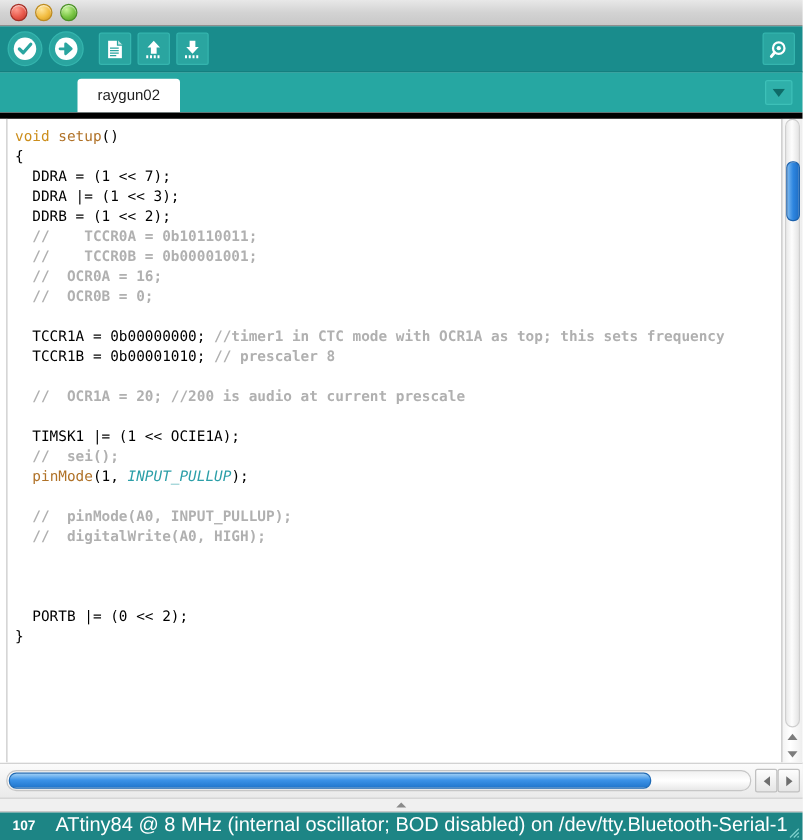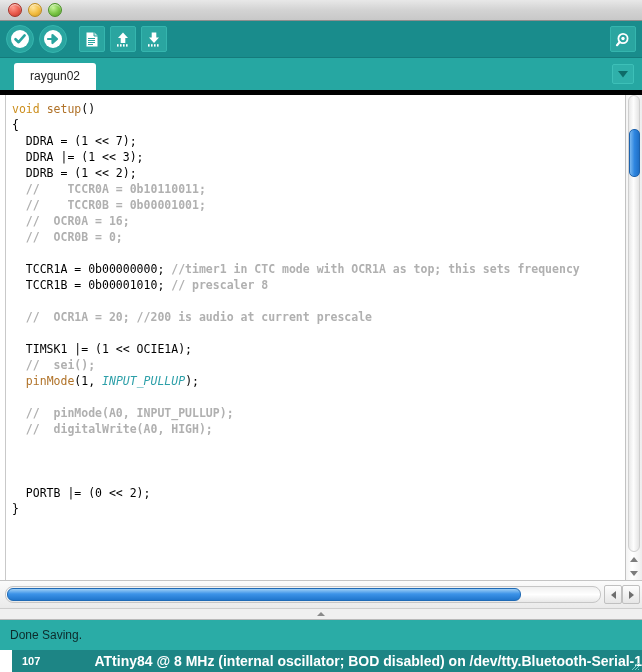--- a/index.html
+++ b/index.html
@@ -54,20 +54,21 @@
   
   .tabbar{
     height:32px;flex:0 0 32px;background:#26a7a2;
     display:flex;align-items:flex-end;position:relative;
     padding-left:14px;
   }
   .tab{
     background:#fff;color:#222;font-size:12px;
     padding:6px 16px 7px 16px;border-radius:3px 3px 0 0;
     line-height:14px;
+    margin-left:48px;
   }
   .tab-menu{
     position:absolute;right:8px;top:6px;width:20px;height:18px;
     background:#2fb0aa;border:1px solid #3dc0b8;border-radius:2px;
     display:flex;align-items:center;justify-content:center;
   }
 
   
   .editor-wrap{
     flex:1 1 auto;display:flex;position:relative;background:#fff;
@@ -145,25 +146,25 @@
   }
   
   .console{
     height:64px;flex:0 0 64px;background:#000;color:#fff;
     font-family:"DejaVu Sans Mono","Liberation Mono",monospace;
     font-size:11.5px;padding:5px 0 0 4px;white-space:pre;overflow:hidden;
   }
   
   .bottombar{
     height:22px;flex:0 0 22px;background:#1d8585;color:#fff;
-    display:flex;align-items:center;position:relative;font-size:11px;margin-left:12px;
+    display:flex;align-items:center;position:relative;font-size:11px;
   }
   .lineno{padding-left:10px;font-weight:bold;}
   .boardinfo{
-    position:absolute;right:0;font-size:14px;font-weight:bold;white-space:nowrap;
+    position:absolute;right:12px;font-size:16px;font-weight:normal;white-space:nowrap;
   }
   .grip{position:absolute;right:2px;bottom:1px;width:12px;height:12px;}
 </style>
 </head>
 <body>
 
 <div class="window">
 
   <div class="titlebar">
     <div class="traffic">
@@ -267,23 +268,20 @@
     </div>
     <div class="hs-btn">
       <div class="arr-r"></div>
     </div>
   </div>
 
   <div class="splitter">
     <div class="nub"></div>
   </div>
 
-  <div class="statusmsg">
-    <span>Done Saving.</span>
-  </div>
 
 
   <div class="bottombar">
     <span class="lineno">107</span>
     <span class="boardinfo">ATtiny84 @ 8 MHz  (internal oscillator; BOD disabled) on /dev/tty.Bluetooth-Serial-1</span>
     <svg class="grip" viewBox="0 0 12 12">
       <g stroke="#7fd0cc" stroke-width="1">
         <path d="M11 4 L4 11"></path>
           <path d="M11 7 L7 11"></path>
           <path d="M11 10 L10 11"></path>

